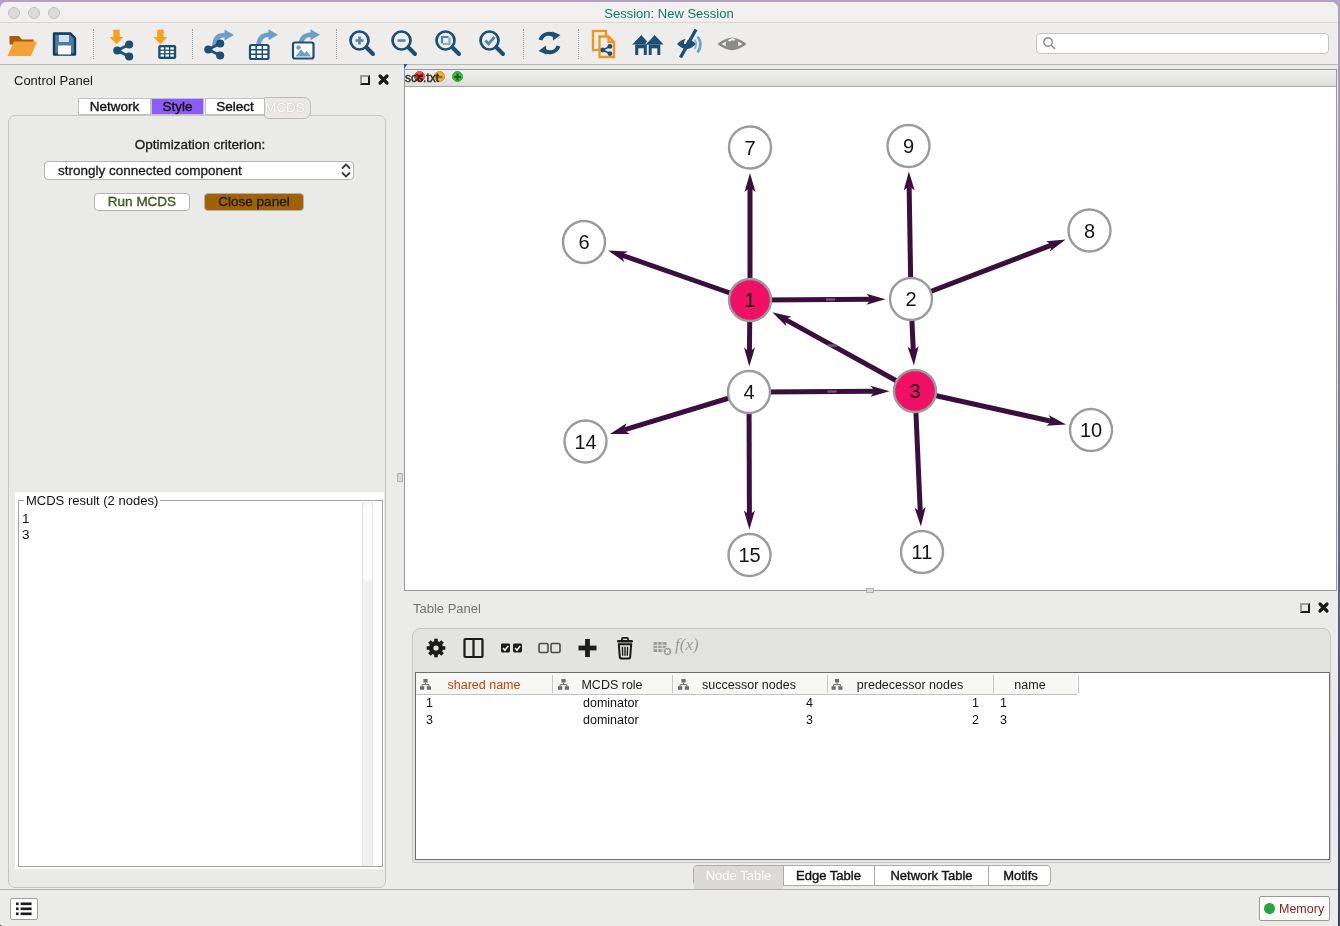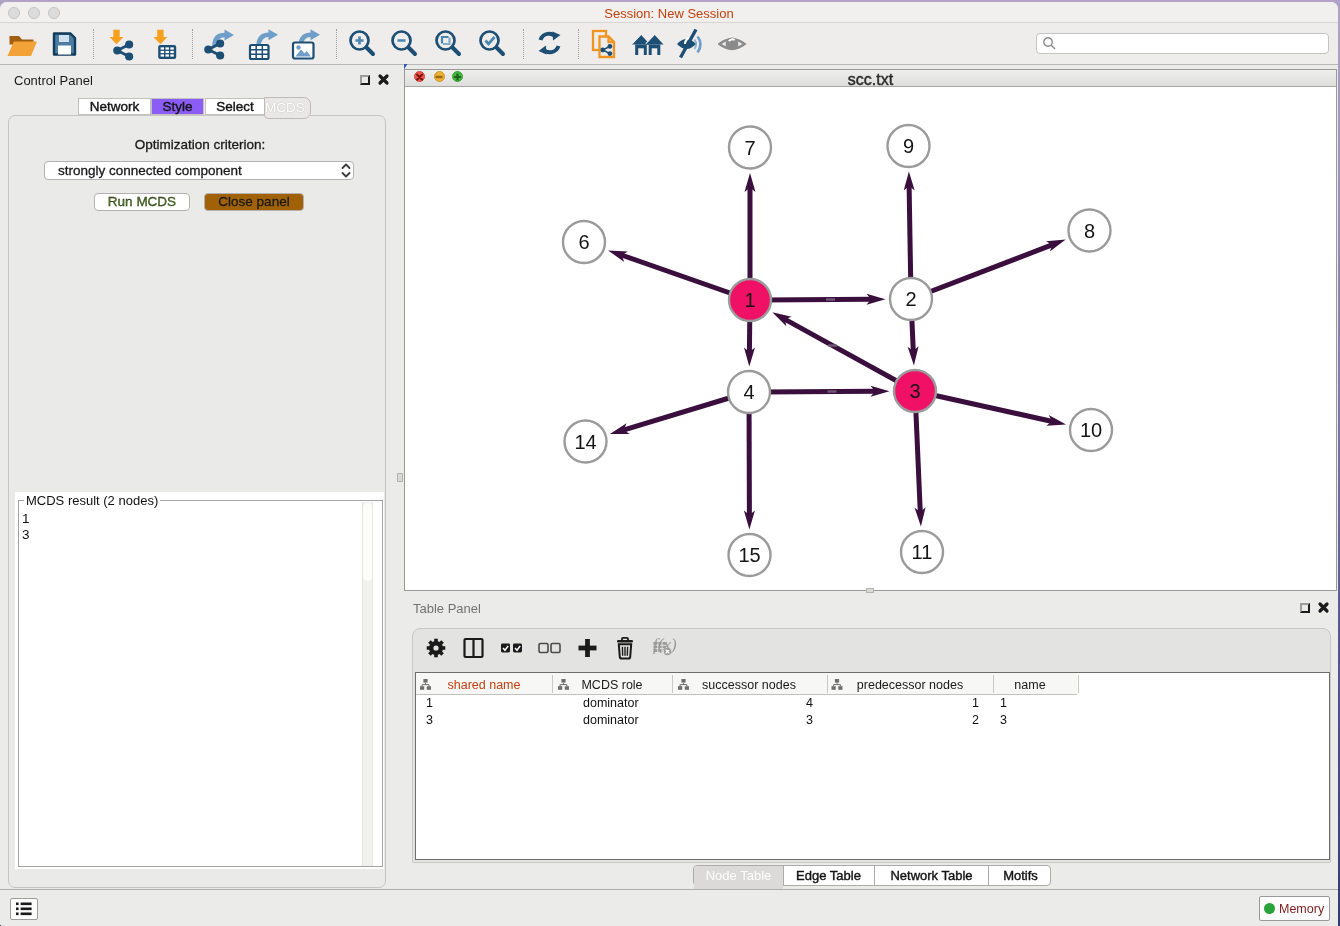--- a/index.html
+++ b/index.html
@@ -5,21 +5,21 @@
 body{background:linear-gradient(to bottom,#b2a2c8 0,#8f84b0 300px,#4c5287 700px,#323e6e 926px);
 font-family:"Liberation Sans",sans-serif;position:relative}
 .abs{position:absolute}
 </style></head><body>
 <div class="abs" id="app" style="left:0;top:2px;width:1338px;height:924px;background:#ebebea;border-radius:7px 7px 0 3px;overflow:hidden">
 
 <div class="abs" style="left:0;top:0;width:1338px;height:21px;background:#f1f0ef;border-bottom:1px solid #d7d6d5"></div>
 <div class="abs" style="left:8px;top:5px;width:12px;height:12px;border-radius:6px;background:#dcdcdc;border:1px solid #c3c3c3"></div>
 <div class="abs" style="left:28px;top:5px;width:12px;height:12px;border-radius:6px;background:#dcdcdc;border:1px solid #c3c3c3"></div>
 <div class="abs" style="left:48px;top:5px;width:12px;height:12px;border-radius:6px;background:#dcdcdc;border:1px solid #c3c3c3"></div>
-<div class="abs" style="left:0;top:4px;width:1338px;text-align:center;font-size:13px;color:#c2410c">Session: New Session</div>
+<div class="abs" style="left:0;top:4px;width:1338px;text-align:center;font-size:13px;color:#0f766e">Session: New Session</div>
 <div class="abs" style="left:0;top:21px;width:1338px;height:42px;background:#eeedec;border-bottom:1px solid #b9b8b7"></div>
 <svg width="34" height="34" viewBox="0 0 34 34" style="position:absolute;left:6px;top:26px">
       <path d="M3.5 8 l9.5 0 3 3.5 11.5 0 0 5 -24 0 z" fill="#a2600e"></path>
       <path d="M1.5 28 L7.8 13.5 L31 13.5 L25 28 z" fill="#f3a237"></path>
     </svg>
 <svg width="34" height="34" viewBox="0 0 34 34" style="position:absolute;left:48px;top:25px">
       <path d="M6 6.5 h16.5 l4.5 4.5 v16.5 h-21 z" fill="#4d7ca3" stroke="#123c5c" stroke-width="2.4" stroke-linejoin="round"></path>
       <rect x="11" y="8" width="10" height="7" fill="#cfe0ee"></rect>
       <rect x="10" y="18.5" width="13" height="9" fill="#ffffff"></rect>
     </svg>
@@ -168,21 +168,21 @@
 <div class="abs" style="left:404px;top:67px;width:933px;height:522px;background:#fff;border:1px solid #9a9999"></div>
 <div class="abs" style="left:405px;top:68px;width:931px;height:17px;background:linear-gradient(#efefee,#dededd);border-bottom:1px solid #a8a7a6"></div>
 <div class="abs" style="left:414px;top:69px;width:11px;height:11px;border-radius:6px;background:#f1564f;border:1px solid #cf4440"></div>
 <div class="abs" style="left:434px;top:69px;width:11px;height:11px;border-radius:6px;background:#eeb234;border:1px solid #cf9729"></div>
 <div class="abs" style="left:452px;top:69px;width:11px;height:11px;border-radius:6px;background:#46b841;border:1px solid #35a233"></div>
 <svg class="abs" width="60" height="14" viewBox="0 0 60 14" style="left:412px;top:68px">
       <path d="M5.2 4.7 L10 9.5 M10 4.7 L5.2 9.5" stroke="#7c150f" stroke-width="2.2" stroke-linecap="round"></path>
       <line x1="23.5" y1="7" x2="30.5" y2="7" stroke="#9a6d14" stroke-width="2.4"></line>
       <path d="M45.5 3.6 v6.8 M42.1 7 h6.8" stroke="#1c6419" stroke-width="2.2"></path>
     </svg>
-<div class="abs" style="left:405px;top:69px;width:931px;text-align:center;font-size:16px;-webkit-text-stroke:0.45px #2a2a2a;color:#2a2a2a">scc.txt</div>
+<div class="abs" style="left:405px;top:69px;width:931px;font-size:12px;-webkit-text-stroke:0.45px #2a2a2a;color:#2a2a2a">scc.txt</div>
 <svg class="abs" width="8" height="8" viewBox="0 0 8 8" style="left:404px;top:62px">
       <polygon points="0,0 3.5,0 0,5.5" fill="#2f5cb8"></polygon>
     </svg>
 <svg width="931" height="505" style="position:absolute;left:405px;top:85px">
 <line x1="345.0" y1="213.0" x2="345.0" y2="100.0" stroke="#3a0f3e" stroke-width="5.0"></line>
 <polygon points="345.0,86.0 350.5,105.0 345.0,100.5 339.5,105.0" fill="#3a0f3e"></polygon>
 <line x1="345.0" y1="213.0" x2="216.3" y2="168.0" stroke="#3a0f3e" stroke-width="5.0"></line>
 <polygon points="203.1,163.4 222.8,164.5 216.8,168.2 219.2,174.9" fill="#3a0f3e"></polygon>
 <line x1="345.0" y1="213.0" x2="466.5" y2="212.2" stroke="#3a0f3e" stroke-width="5.0"></line>
 <polygon points="480.5,212.2 461.5,217.8 466.0,212.2 461.5,206.8" fill="#3a0f3e"></polygon>
@@ -271,21 +271,21 @@
       <line x1="213" y1="18.8" x2="213" y2="27.8" stroke="#1b1b1b" stroke-width="1.4"></line>
       <line x1="215.6" y1="18.8" x2="215.3" y2="27.8" stroke="#1b1b1b" stroke-width="1.4"></line>
       <rect x="241.5" y="14" width="13" height="10" fill="#9b9b9b"></rect>
       <line x1="241.5" y1="17.3" x2="254.5" y2="17.3" stroke="#e3e3e1" stroke-width="1"></line>
       <line x1="241.5" y1="20.6" x2="254.5" y2="20.6" stroke="#e3e3e1" stroke-width="1"></line>
       <line x1="245.8" y1="14" x2="245.8" y2="24" stroke="#e3e3e1" stroke-width="1"></line>
       <line x1="250.1" y1="14" x2="250.1" y2="24" stroke="#e3e3e1" stroke-width="1"></line>
       <circle cx="255.5" cy="23.5" r="4.2" fill="#9b9b9b" stroke="#e3e3e1" stroke-width="1"></circle>
       <path d="M253.8 21.8 l3.4 3.4 M257.2 21.8 l-3.4 3.4" stroke="#fff" stroke-width="1.3"></path>
     </svg>
-<div class="abs" style="left:653px;top:633px;font-size:17px;font-style:italic;font-family:'Liberation Serif',serif;color:#9c9b9a">f(x)</div>
+<div class="abs" style="left:675px;top:633px;font-size:17px;font-style:italic;font-family:'Liberation Serif',serif;color:#9c9b9a">f(x)</div>
 <div class="abs" style="left:415px;top:670px;width:915px;height:188px;background:#fff;border:1px solid #6e6d6c"></div>
 <div class="abs" style="left:416px;top:671px;width:661px;height:22px;background:#f7f7f6;border-bottom:1px solid #c3c2c1"></div>
 <div class="abs" style="left:552px;top:673px;height:18px;border-left:1px solid #c9c8c7"></div>
 <div class="abs" style="left:672px;top:673px;height:18px;border-left:1px solid #c9c8c7"></div>
 <div class="abs" style="left:827px;top:673px;height:18px;border-left:1px solid #c9c8c7"></div>
 <div class="abs" style="left:993px;top:673px;height:18px;border-left:1px solid #c9c8c7"></div>
 <div class="abs" style="left:1078px;top:673px;height:18px;border-left:1px solid #c9c8c7"></div>
 <div class="abs" style="left:394px;top:676px;width:180px;text-align:center;font-size:12.5px;color:#c2410c">shared name</div>
 <div class="abs" style="left:522px;top:676px;width:180px;text-align:center;font-size:12.5px;color:#1a1a1a">MCDS role</div>
 <div class="abs" style="left:659px;top:676px;width:180px;text-align:center;font-size:12.5px;color:#1a1a1a">successor nodes</div>

